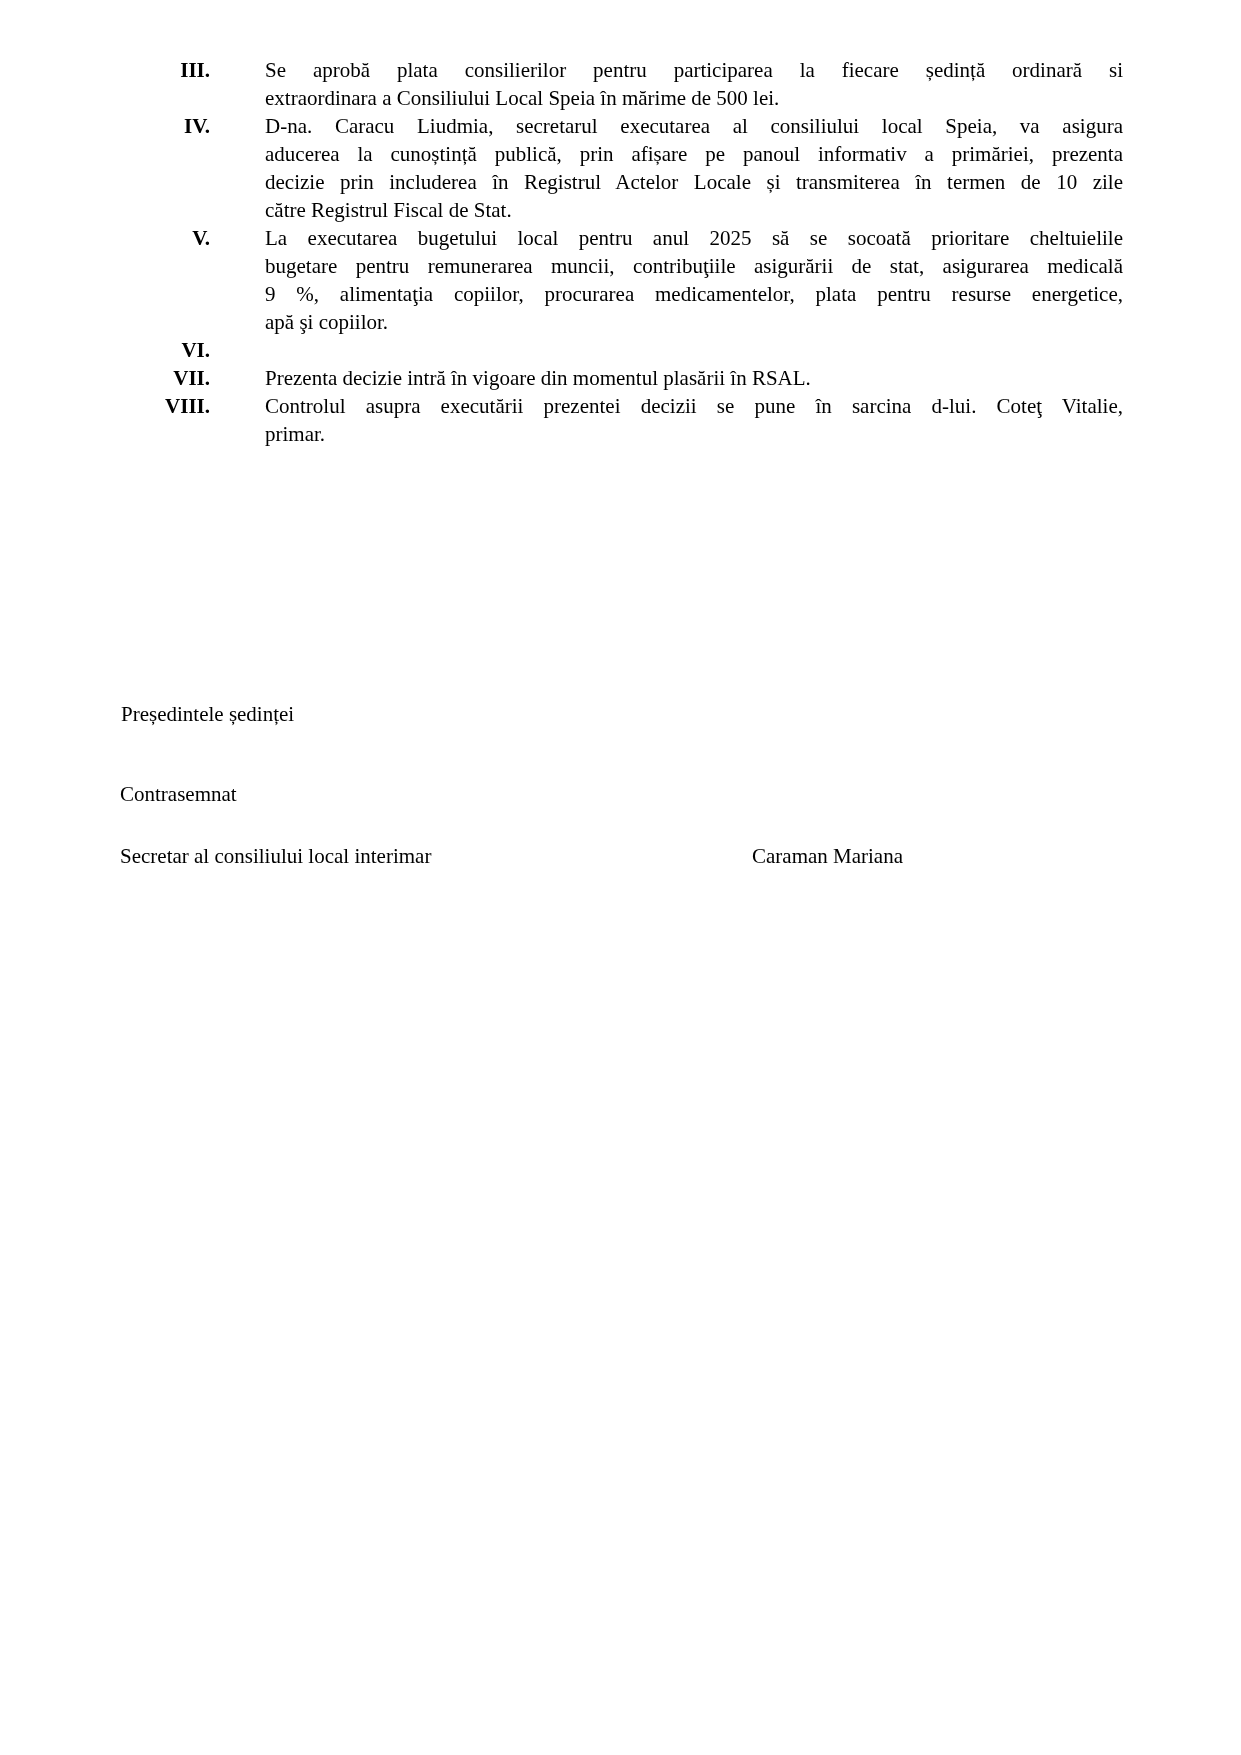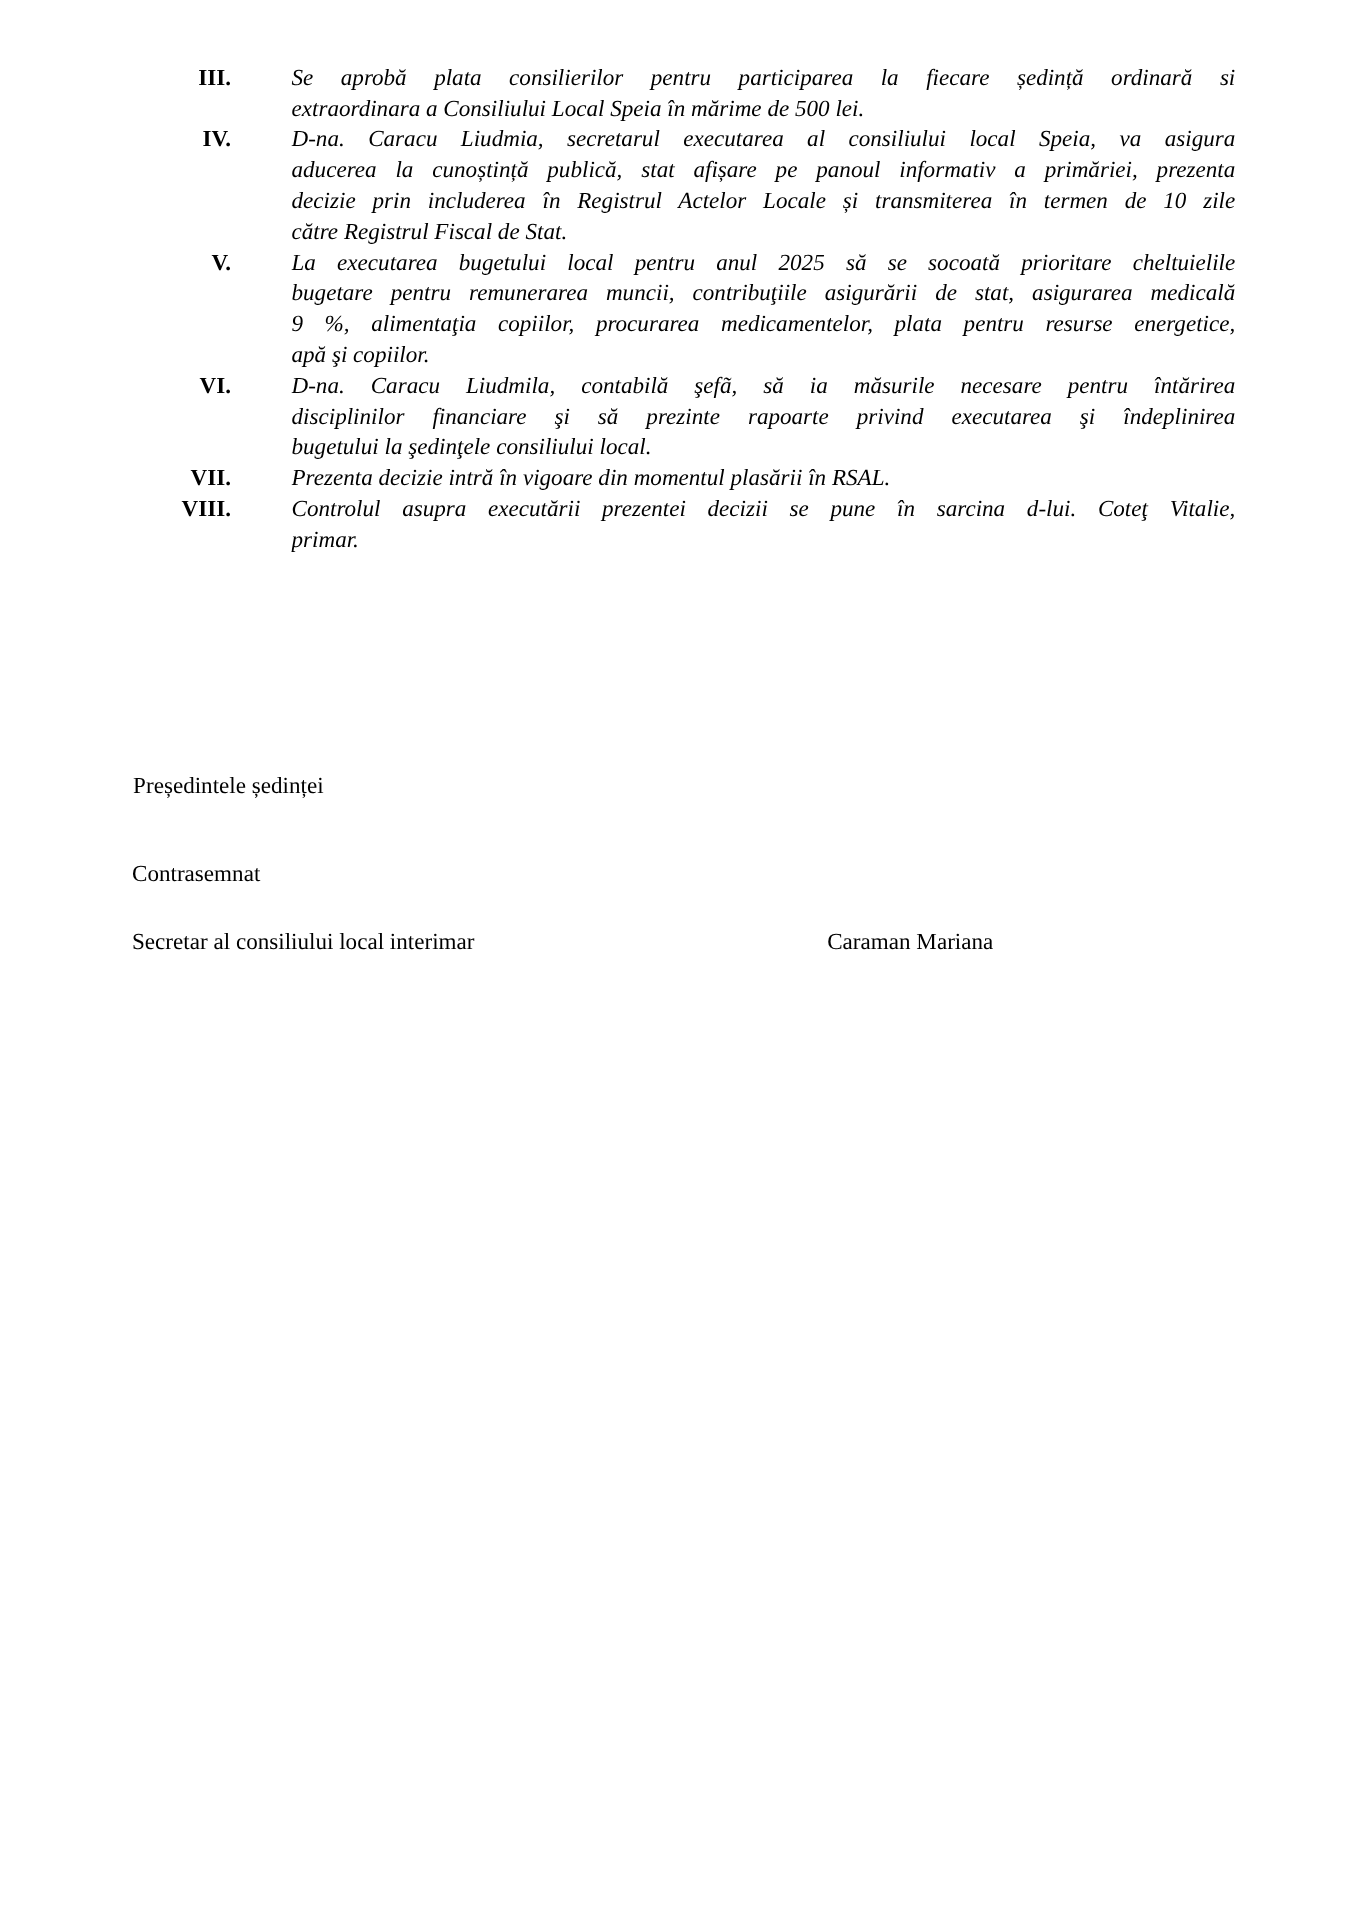--- a/index.html
+++ b/index.html
@@ -30,21 +30,20 @@
   }
   .num {
     flex: 0 0 90px;
     text-align: right;
     font-weight: bold;
     white-space: nowrap;
   }
   .body {
     margin-left: 55px;
     width: 858px;
-    font-style: italic;
   }
   .ln {
     text-align: justify;
     text-align-last: justify;
     height: 28px;
     overflow: hidden;
   }
   .ln.last {
     text-align: center;
     text-align-last: left;
@@ -69,41 +68,36 @@
         <span class="num">III.</span>
         <div class="body">
           <div class="ln">Se aprobă plata consilierilor pentru participarea la fiecare ședință ordinară si</div>
           <div class="ln last">extraordinara a Consiliului Local Speia în mărime de 500 lei.</div>
         </div>
       </div>
       <div class="item">
         <span class="num">IV.</span>
         <div class="body">
           <div class="ln">D-na. Caracu Liudmia, secretarul executarea al consiliului local Speia, va asigura</div>
-          <div class="ln">aducerea la cunoștință publică, stat afișare pe panoul informativ a primăriei, prezenta</div>
+          <div class="ln">aducerea la cunoștință publică, prin afișare pe panoul informativ a primăriei, prezenta</div>
           <div class="ln">decizie prin includerea în Registrul Actelor Locale și transmiterea în termen de 10 zile</div>
           <div class="ln last">către Registrul Fiscal de Stat.</div>
         </div>
       </div>
       <div class="item">
         <span class="num">V.</span>
         <div class="body">
           <div class="ln">La executarea bugetului local pentru anul 2025 să se socoată prioritare cheltuielile</div>
           <div class="ln">bugetare pentru remunerarea muncii, contribuţiile asigurării de stat, asigurarea medicală</div>
           <div class="ln">9 %, alimentaţia copiilor, procurarea medicamentelor, plata pentru resurse energetice,</div>
           <div class="ln last">apă şi copiilor.</div>
         </div>
       </div>
       <div class="item">
         <span class="num">VI.</span>
-        <div class="body">
-          <div class="ln">D-na. Caracu Liudmila, contabilă şefã, să ia măsurile necesare pentru întărirea</div>
-          <div class="ln">disciplinilor financiare şi să prezinte rapoarte privind executarea şi îndeplinirea</div>
-          <div class="ln last">bugetului la şedinţele consiliului local.</div>
-        </div>
       </div>
       <div class="item">
         <span class="num">VII.</span>
         <div class="body">
           <div class="ln last">Prezenta decizie intră în vigoare din momentul plasării în RSAL.</div>
         </div>
       </div>
       <div class="item">
         <span class="num">VIII.</span>
         <div class="body">

